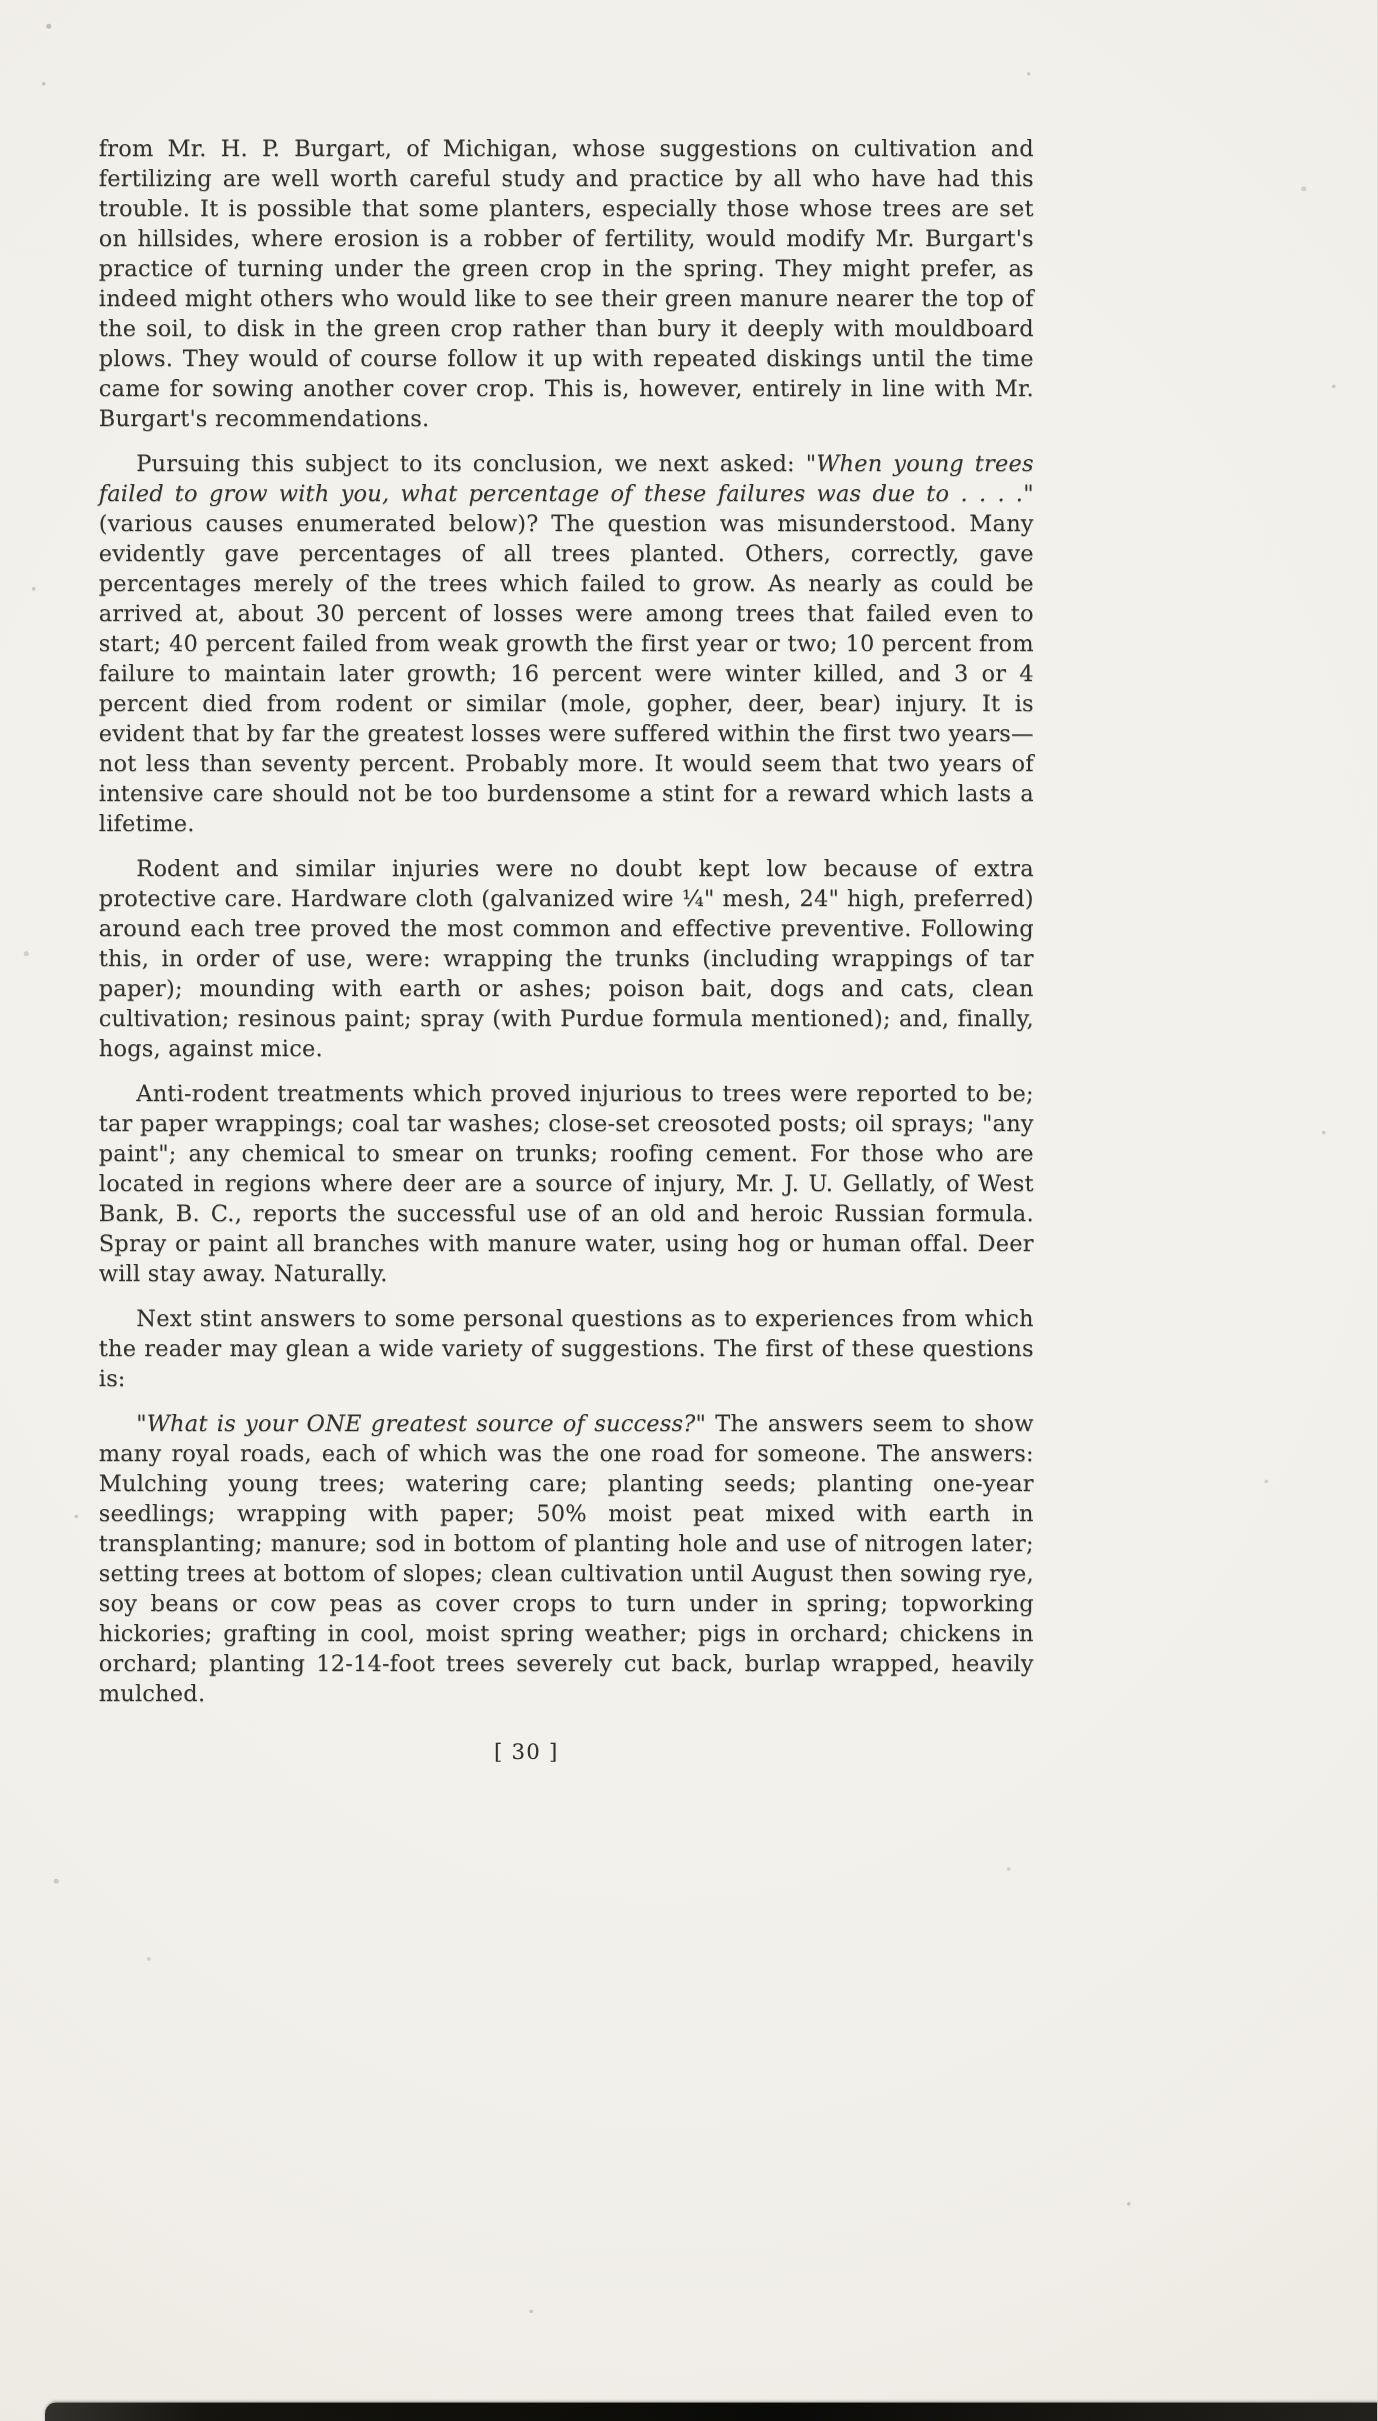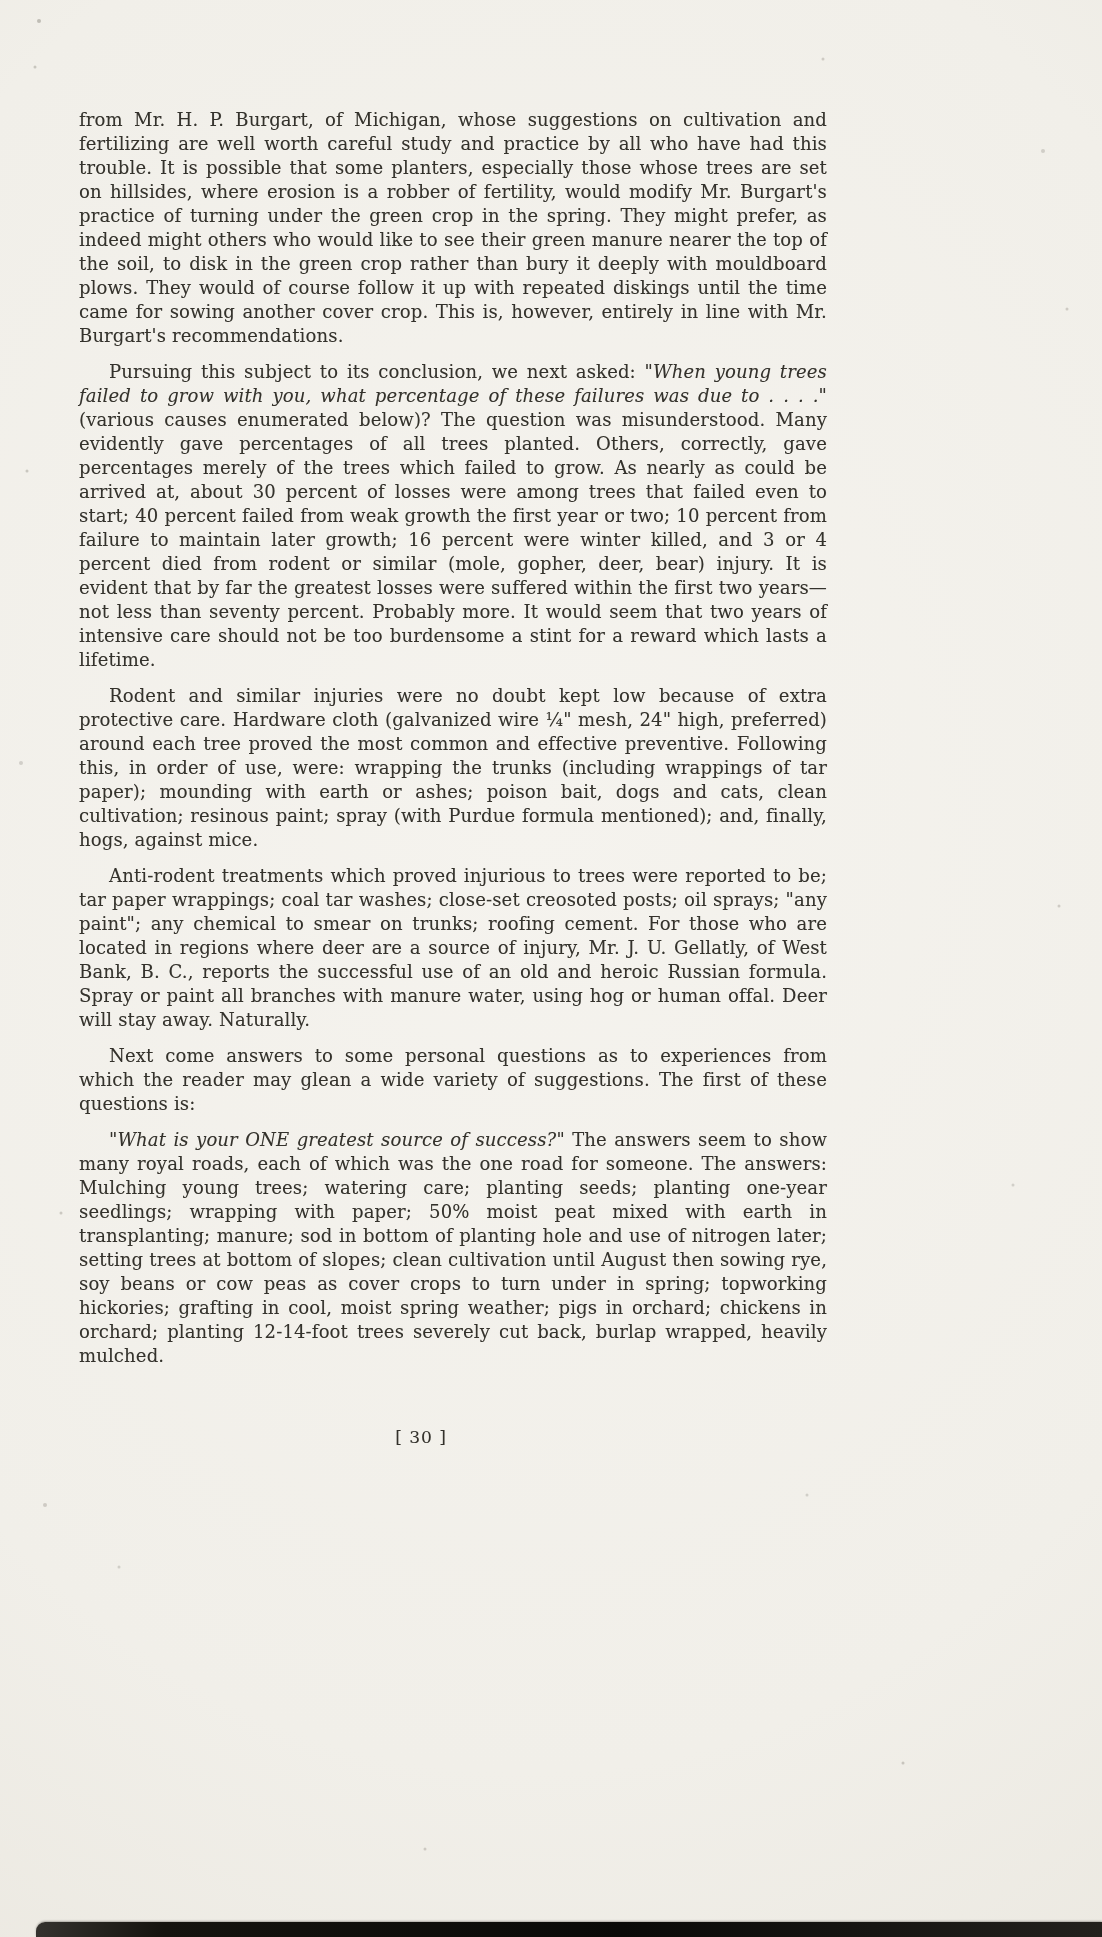--- a/index.html
+++ b/index.html
@@ -35,21 +35,21 @@
     text-shadow: 0.2px 0.2px 0 rgba(52,50,44,0.25);
   }
   p.para.indent {
     text-indent: 30px;
   }
   .em {
     font-style: italic;
   }
   .page-number {
     position: absolute;
-    top: 1427px;
+    top: 1392px;
     left: 47px;
     width: 748px;
     text-align: center;
     font-size: 17px;
     letter-spacing: 1px;
     color: #34322c;
     text-shadow: 0.2px 0.2px 0 rgba(52,50,44,0.25);
   }
   .scan-edge {
     position: absolute;
@@ -90,18 +90,18 @@
 </head>
 <body>
 
 <div class="page">
   <span class="specks"></span>
   <div class="text-block" id="paragraphs">
       <p class="para"><span>from Mr. H. P. Burgart, of Michigan, whose suggestions on cultivation and fertilizing are well worth careful study and practice by all who have had this trouble. It is possible that some planters, especially those whose trees are set on hillsides, where erosion is a robber of fertility, would modify Mr. Burgart's practice of turning under the green crop in the spring. They might prefer, as indeed might others who would like to see their green manure nearer the top of the soil, to disk in the green crop rather than bury it deeply with mouldboard plows. They would of course follow it up with repeated diskings until the time came for sowing another cover crop. This is, however, entirely in line with Mr. Burgart's recommendations.</span></p>
       <p class="para indent"><span>Pursuing this subject to its conclusion, we next asked: </span><span class="em">"When young trees failed to grow with you, what percentage of these failures was due to . . . ."</span><span> (various causes enumerated below)? The question was misunderstood. Many evidently gave percentages of all trees planted. Others, correctly, gave percentages merely of the trees which failed to grow. As nearly as could be arrived at, about 30 percent of losses were among trees that failed even to start; 40 percent failed from weak growth the first year or two; 10 percent from failure to maintain later growth; 16 percent were winter killed, and 3 or 4 percent died from rodent or similar (mole, gopher, deer, bear) injury. It is evident that by far the greatest losses were suffered within the first two years—not less than seventy percent. Probably more. It would seem that two years of intensive care should not be too burdensome a stint for a reward which lasts a lifetime.</span></p>
       <p class="para indent"><span>Rodent and similar injuries were no doubt kept low because of extra protective care. Hardware cloth (galvanized wire ¼" mesh, 24" high, preferred) around each tree proved the most common and effective preventive. Following this, in order of use, were: wrapping the trunks (including wrappings of tar paper); mounding with earth or ashes; poison bait, dogs and cats, clean cultivation; resinous paint; spray (with Purdue formula mentioned); and, finally, hogs, against mice.</span></p>
       <p class="para indent"><span>Anti-rodent treatments which proved injurious to trees were reported to be; tar paper wrappings; coal tar washes; close-set creosoted posts; oil sprays; "any paint"; any chemical to smear on trunks; roofing cement. For those who are located in regions where deer are a source of injury, Mr. J. U. Gellatly, of West Bank, B. C., reports the successful use of an old and heroic Russian formula. Spray or paint all branches with manure water, using hog or human offal. Deer will stay away. Naturally.</span></p>
-      <p class="para indent"><span>Next come answers to some personal questions as to experiences from which the reader may glean a wide variety of suggestions. The first of these questions is:</span></p>
+      <p class="para indent"><span>Next stint answers to some personal questions as to experiences from which the reader may glean a wide variety of suggestions. The first of these questions is:</span></p>
       <p class="para indent"><span class="em">"What is your ONE greatest source of success?"</span><span> The answers seem to show many royal roads, each of which was the one road for someone. The answers: Mulching young trees; watering care; planting seeds; planting one-year seedlings; wrapping with paper; 50% moist peat mixed with earth in transplanting; manure; sod in bottom of planting hole and use of nitrogen later; setting trees at bottom of slopes; clean cultivation until August then sowing rye, soy beans or cow peas as cover crops to turn under in spring; topworking hickories; grafting in cool, moist spring weather; pigs in orchard; chickens in orchard; planting 12-14-foot trees severely cut back, burlap wrapped, heavily mulched.</span></p>
     </div>
   <div class="page-number">[ 30 ]</div>
   <div class="scan-edge"></div>
 </div>
 
 </body></html>

